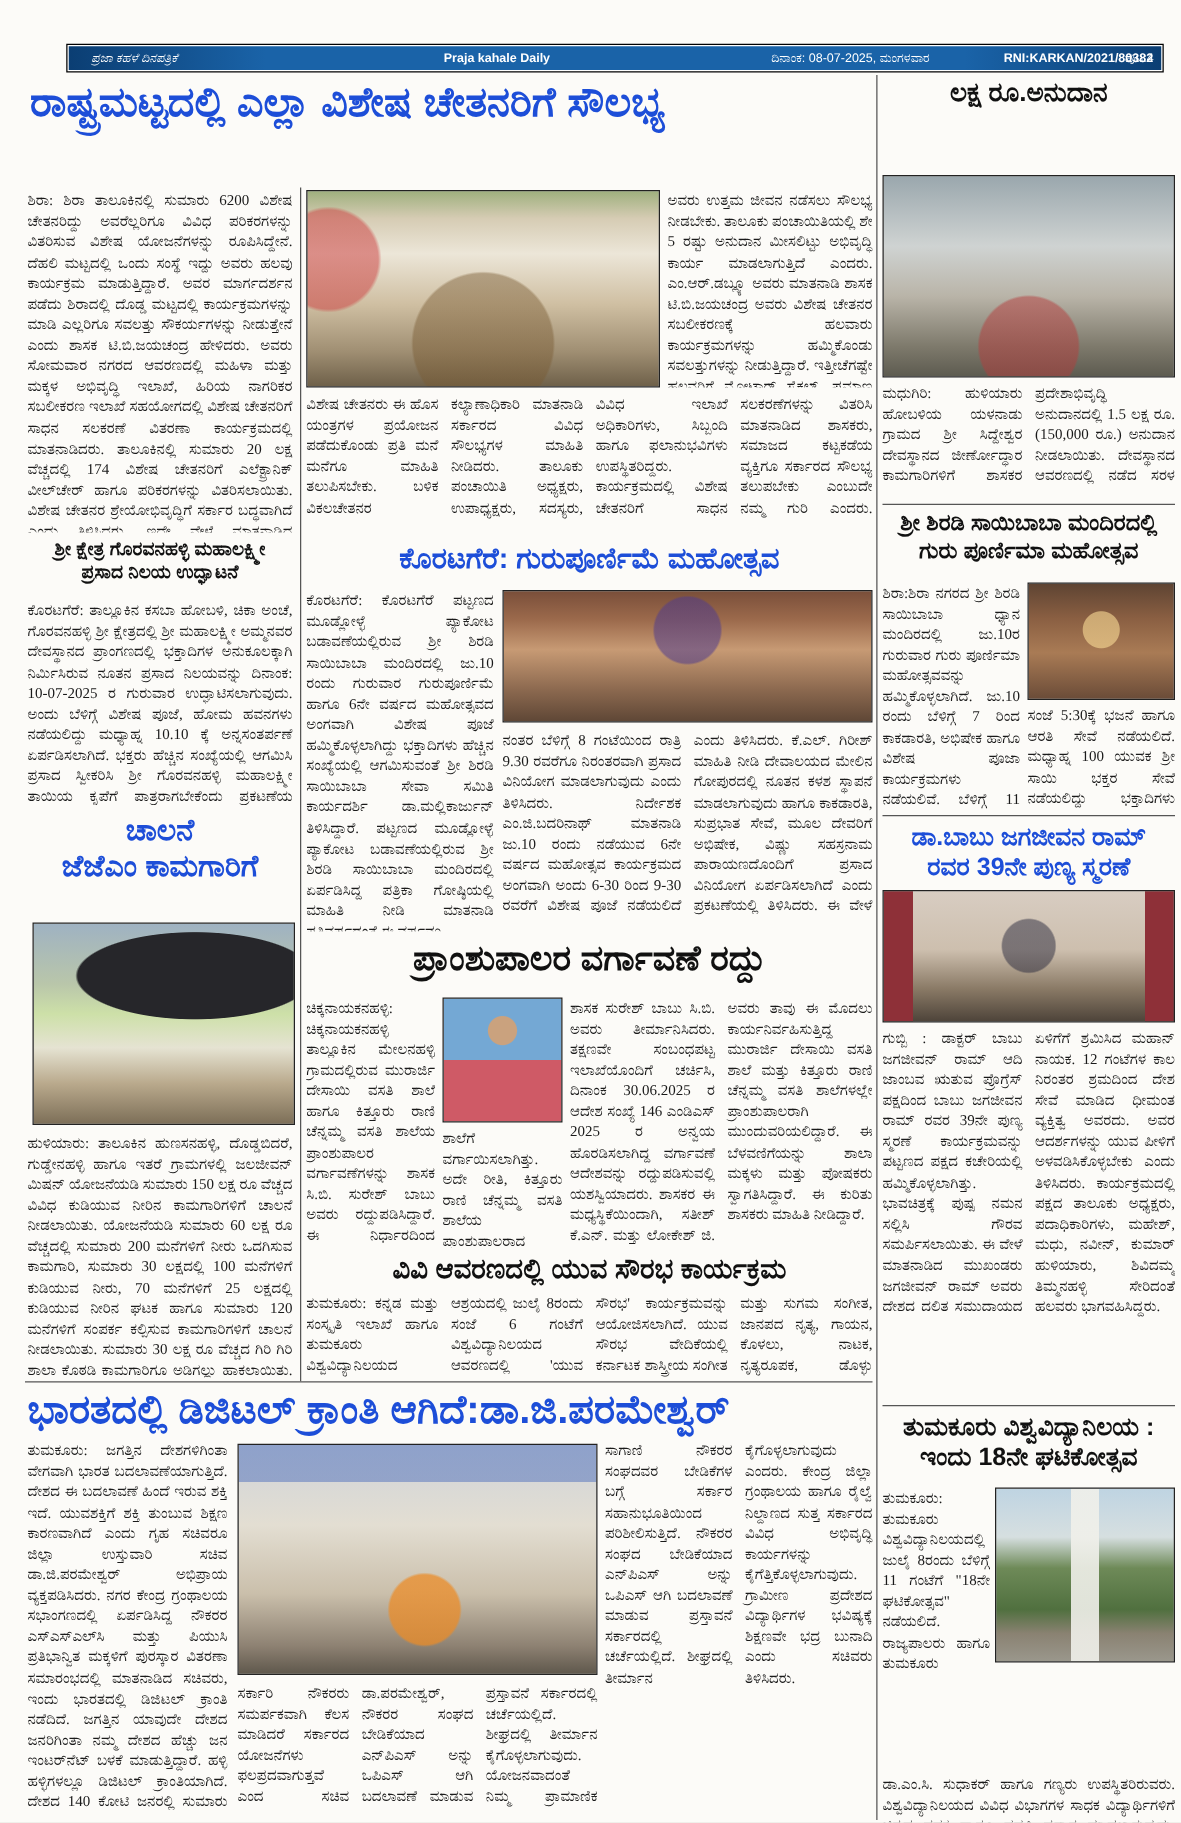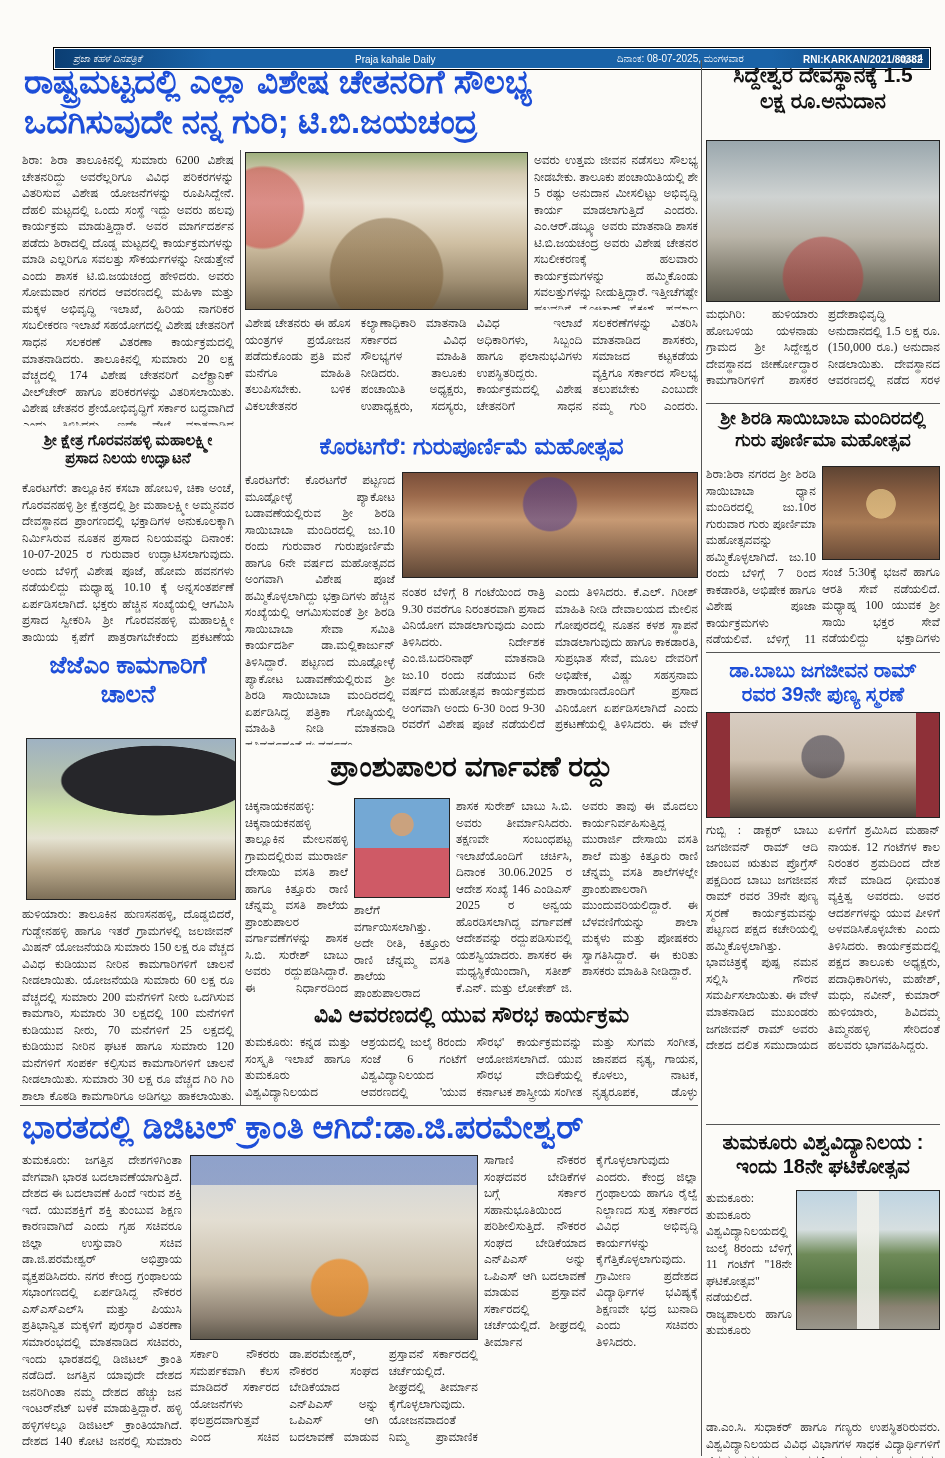--- a/index.html
+++ b/index.html
@@ -5,21 +5,21 @@
   html,body{margin:0;padding:0;background:#e8e6e0;}
   #page{position:relative;width:945px;height:1458px;margin:0 auto;background:#fcfbf8;
         font-family:"Liberation Serif", serif;color:#1a1a1a;overflow:hidden;}
   .abs{position:absolute;}
   
   .masthead{box-sizing:border-box;border:1px solid #000;background:#fff;padding:1px;}
   .masthead-inner{position:relative;height:100%;background:linear-gradient(90deg,#0b3e73 0%,#1a63a8 18%,#1a63a8 82%,#0b3e73 100%);}
   .masthead-inner span{position:absolute;top:50%;transform:translateY(-50%);
         font-family:"Liberation Sans", sans-serif;font-size:10px;color:#fff;white-space:nowrap;}
   .brand-kn{font-style:italic;font-family:"Liberation Serif", serif;}
-  .brand-en{font-family:"Liberation Serif", serif;font-weight:normal;font-size:12px;}
+  .brand-en{font-family:"Liberation Serif", serif;font-weight:bold;font-size:12px;}
   .rni{font-weight:bold;font-size:11px;}
   
   .hl{font-family:"Liberation Sans", sans-serif;font-weight:700;line-height:1.22;}
   .hl-red{color:#1d4ed8;}
   .hl-black{color:#111;}
   .center{text-align:center;}
   
   .bt{font-size:12px;line-height:1.38;text-align:justify;overflow:hidden;word-break:break-word;}
   .cols2{column-count:2;column-gap:10px;}
   .cols3{column-count:3;column-gap:10px;}
@@ -58,60 +58,59 @@
       linear-gradient(180deg,#cfd4da 0%,#e3ded2 35%,#cabfab 65%,#8d8172 88%,#5f584c 100%);}
   .ph-univ{background:
       linear-gradient(90deg, transparent 0 42%, rgba(240,240,234,.9) 42% 58%, transparent 58%),
       linear-gradient(180deg,#bfd4e2 0%,#d6dfe0 28%,#6e8a58 46%,#50703f 70%,#8a8272 84%,#9a978c 100%);}
 </style>
 </head>
 <body>
 
 <div id="page">
 
-  <div class="abs masthead" style="left:53px;top:35px;width:878px;height:23px;margin-top:12px;">
+  <div class="abs masthead" style="left:53px;top:35px;width:878px;height:23px;">
     <div class="masthead-inner">
       <span class="brand-kn" style="left:18px;">ಪ್ರಜಾ ಕಹಳೆ ದಿನಪತ್ರಿಕೆ</span>
       <span class="brand-en" style="left:300px;">Praja kahale Daily</span>
       <span style="left:562px;">ದಿನಾಂಕ: 08-07-2025, ಮಂಗಳವಾರ</span>
       <span class="rni" style="left:748px;">RNI:KARKAN/2021/80382</span>
       <span style="right:6px;">ಪುಟ:4</span>
     </div>
   </div>
 
   <div class="abs vrule" style="left:701px;top:60px;height:1396px;"></div>
   <div class="abs vrule" style="left:240px;top:150px;height:955px;"></div>
   <div class="abs hrule" style="left:20px;top:1105px;width:678px;"></div>
   <div class="abs hrule" style="left:706px;top:403px;width:234px;"></div>
   <div class="abs hrule" style="left:706px;top:652px;width:234px;"></div>
   <div class="abs hrule" style="left:706px;top:1124px;width:234px;"></div>
 
   <section>
     <div class="abs hl hl-red" style="left:24px;top:62px;width:676px;font-size:33px;">
       <div>ರಾಷ್ಟ್ರಮಟ್ಟದಲ್ಲಿ ಎಲ್ಲಾ ವಿಶೇಷ ಚೇತನರಿಗೆ ಸೌಲಭ್ಯ</div>
-      <div>ಒದಗಿಸುವುದೇ ನನ್ನ ಗುರಿ; ಟಿ.ಬಿ.ಜಯಚಂದ್ರ</div>
     </div>
     <div class="abs bt" style="left:22px;top:152px;width:212px;height:274px;">ಶಿರಾ: ಶಿರಾ ತಾಲೂಕಿನಲ್ಲಿ ಸುಮಾರು 6200 ವಿಶೇಷ ಚೇತನರಿದ್ದು ಅವರೆಲ್ಲರಿಗೂ ವಿವಿಧ ಪರಿಕರಗಳನ್ನು ವಿತರಿಸುವ ವಿಶೇಷ ಯೋಜನೆಗಳನ್ನು ರೂಪಿಸಿದ್ದೇನೆ. ದೆಹಲಿ ಮಟ್ಟದಲ್ಲಿ ಒಂದು ಸಂಸ್ಥೆ ಇದ್ದು ಅವರು ಹಲವು ಕಾರ್ಯಕ್ರಮ ಮಾಡುತ್ತಿದ್ದಾರೆ. ಅವರ ಮಾರ್ಗದರ್ಶನ ಪಡೆದು ಶಿರಾದಲ್ಲಿ ದೊಡ್ಡ ಮಟ್ಟದಲ್ಲಿ ಕಾರ್ಯಕ್ರಮಗಳನ್ನು ಮಾಡಿ ಎಲ್ಲರಿಗೂ ಸವಲತ್ತು ಸೌಕರ್ಯಗಳನ್ನು ನೀಡುತ್ತೇನೆ ಎಂದು ಶಾಸಕ ಟಿ.ಬಿ.ಜಯಚಂದ್ರ ಹೇಳಿದರು. ಅವರು ಸೋಮವಾರ ನಗರದ ಆವರಣದಲ್ಲಿ ಮಹಿಳಾ ಮತ್ತು ಮಕ್ಕಳ ಅಭಿವೃದ್ಧಿ ಇಲಾಖೆ, ಹಿರಿಯ ನಾಗರಿಕರ ಸಬಲೀಕರಣ ಇಲಾಖೆ ಸಹಯೋಗದಲ್ಲಿ ವಿಶೇಷ ಚೇತನರಿಗೆ ಸಾಧನ ಸಲಕರಣೆ ವಿತರಣಾ ಕಾರ್ಯಕ್ರಮದಲ್ಲಿ ಮಾತನಾಡಿದರು. ತಾಲೂಕಿನಲ್ಲಿ ಸುಮಾರು 20 ಲಕ್ಷ ವೆಚ್ಚದಲ್ಲಿ 174 ವಿಶೇಷ ಚೇತನರಿಗೆ ಎಲೆಕ್ಟ್ರಾನಿಕ್ ವೀಲ್‌ಚೇರ್ ಹಾಗೂ ಪರಿಕರಗಳನ್ನು ವಿತರಿಸಲಾಯಿತು. ವಿಶೇಷ ಚೇತನರ ಶ್ರೇಯೋಭಿವೃದ್ಧಿಗೆ ಸರ್ಕಾರ ಬದ್ಧವಾಗಿದೆ ಎಂದು ತಿಳಿಸಿದರು. ಇದೇ ವೇಳೆ ಮಾತನಾಡಿದ ಅಧಿಕಾರಿಗಳು ಸುಮಾರು 74 ಜನರಿಗೆ ವಿವಿಧ ಸವಲತ್ತು ವಿತರಿಸಲಾಗಿದೆ ಎಂದರು.</div>
     <div class="abs photo ph-lead" style="left:245px;top:152px;width:283px;height:158px;"></div>
     <div class="abs bt" style="left:534px;top:152px;width:164px;height:158px;">ಅವರು ಉತ್ತಮ ಜೀವನ ನಡೆಸಲು ಸೌಲಭ್ಯ ನೀಡಬೇಕು. ತಾಲೂಕು ಪಂಚಾಯಿತಿಯಲ್ಲಿ ಶೇ 5 ರಷ್ಟು ಅನುದಾನ ಮೀಸಲಿಟ್ಟು ಅಭಿವೃದ್ಧಿ ಕಾರ್ಯ ಮಾಡಲಾಗುತ್ತಿದೆ ಎಂದರು. ಎಂ.ಆರ್.ಡಬ್ಲ್ಯೂ ಅವರು ಮಾತನಾಡಿ ಶಾಸಕ ಟಿ.ಬಿ.ಜಯಚಂದ್ರ ಅವರು ವಿಶೇಷ ಚೇತನರ ಸಬಲೀಕರಣಕ್ಕೆ ಹಲವಾರು ಕಾರ್ಯಕ್ರಮಗಳನ್ನು ಹಮ್ಮಿಕೊಂಡು ಸವಲತ್ತುಗಳನ್ನು ನೀಡುತ್ತಿದ್ದಾರೆ. ಇತ್ತೀಚೆಗಷ್ಟೇ ಹಲವರಿಗೆ ಮೋಟಾರ್ ಸೈಕಲ್, ಪ್ರಮಾಣ ಸಾಧನ, ತ್ರಿಚಕ್ರ ಸೈಕಲ್ ಸೇರಿದಂತೆ ಹಲವು ಸಲಕರಣೆಗಳನ್ನು ವಿಶೇಷ ಚೇತನರಿಗೆ ತಮ್ಮ ಸ್ಥಳೀಯ ಪ್ರದೇಶಾಭಿವೃದ್ಧಿ ಅನುದಾನದಲ್ಲಿ ನೀಡಿದ್ದಾರೆ. ನಾವೆಲ್ಲರೂ ಅವರಿಗೆ ಚಿರಋಣಿಗಳಾಗಿದ್ದೇವೆ ಎಂದರು.</div>
     <div class="abs bt cols4" style="left:245px;top:315px;width:453px;height:111px;">ವಿಶೇಷ ಚೇತನರು ಈ ಹೊಸ ಯಂತ್ರಗಳ ಪ್ರಯೋಜನ ಪಡೆದುಕೊಂಡು ಪ್ರತಿ ಮನೆ ಮನೆಗೂ ಮಾಹಿತಿ ತಲುಪಿಸಬೇಕು. ಬಳಿಕ ವಿಕಲಚೇತನರ ಕಲ್ಯಾಣಾಧಿಕಾರಿ ಮಾತನಾಡಿ ಸರ್ಕಾರದ ವಿವಿಧ ಸೌಲಭ್ಯಗಳ ಮಾಹಿತಿ ನೀಡಿದರು. ತಾಲೂಕು ಪಂಚಾಯಿತಿ ಅಧ್ಯಕ್ಷರು, ಉಪಾಧ್ಯಕ್ಷರು, ಸದಸ್ಯರು, ವಿವಿಧ ಇಲಾಖೆ ಅಧಿಕಾರಿಗಳು, ಸಿಬ್ಬಂದಿ ಹಾಗೂ ಫಲಾನುಭವಿಗಳು ಉಪಸ್ಥಿತರಿದ್ದರು. ಕಾರ್ಯಕ್ರಮದಲ್ಲಿ ವಿಶೇಷ ಚೇತನರಿಗೆ ಸಾಧನ ಸಲಕರಣೆಗಳನ್ನು ವಿತರಿಸಿ ಮಾತನಾಡಿದ ಶಾಸಕರು, ಸಮಾಜದ ಕಟ್ಟಕಡೆಯ ವ್ಯಕ್ತಿಗೂ ಸರ್ಕಾರದ ಸೌಲಭ್ಯ ತಲುಪಬೇಕು ಎಂಬುದೇ ನಮ್ಮ ಗುರಿ ಎಂದರು. ತಾಲೂಕು ಮಟ್ಟದಲ್ಲಿ ವಿಶೇಷ ಚೇತನರ ಸಮೀಕ್ಷೆ ನಡೆಸಿ ಅರ್ಹರಿಗೆ ಸೌಲಭ್ಯ ಕಲ್ಪಿಸಲಾಗುವುದು. ವಿಶೇಷ ಚೇತನ ಮಕ್ಕಳ ಶಿಕ್ಷಣಕ್ಕೂ ಒತ್ತು ನೀಡಲಾಗುವುದು ಎಂದು ಹೇಳಿದರು.</div>
   </section>
 
   <section>
     <div class="abs hl hl-black center" style="left:22px;top:431px;width:212px;font-size:15px;">
       <div>ಶ್ರೀ ಕ್ಷೇತ್ರ ಗೊರವನಹಳ್ಳಿ ಮಹಾಲಕ್ಷ್ಮೀ</div>
       <div>ಪ್ರಸಾದ ನಿಲಯ ಉದ್ಘಾಟನೆ</div>
     </div>
     <div class="abs bt" style="left:22px;top:480px;width:212px;height:164px;">ಕೊರಟಗೆರೆ: ತಾಲ್ಲೂಕಿನ ಕಸಬಾ ಹೋಬಳಿ, ಚಿಕಾ ಅಂಚೆ, ಗೊರವನಹಳ್ಳಿ ಶ್ರೀ ಕ್ಷೇತ್ರದಲ್ಲಿ ಶ್ರೀ ಮಹಾಲಕ್ಷ್ಮೀ ಅಮ್ಮನವರ ದೇವಸ್ಥಾನದ ಪ್ರಾಂಗಣದಲ್ಲಿ ಭಕ್ತಾದಿಗಳ ಅನುಕೂಲಕ್ಕಾಗಿ ನಿರ್ಮಿಸಿರುವ ನೂತನ ಪ್ರಸಾದ ನಿಲಯವನ್ನು ದಿನಾಂಕ: 10-07-2025 ರ ಗುರುವಾರ ಉದ್ಘಾಟಿಸಲಾಗುವುದು. ಅಂದು ಬೆಳಿಗ್ಗೆ ವಿಶೇಷ ಪೂಜೆ, ಹೋಮ ಹವನಗಳು ನಡೆಯಲಿದ್ದು ಮಧ್ಯಾಹ್ನ 10.10 ಕ್ಕೆ ಅನ್ನಸಂತರ್ಪಣೆ ಏರ್ಪಡಿಸಲಾಗಿದೆ. ಭಕ್ತರು ಹೆಚ್ಚಿನ ಸಂಖ್ಯೆಯಲ್ಲಿ ಆಗಮಿಸಿ ಪ್ರಸಾದ ಸ್ವೀಕರಿಸಿ ಶ್ರೀ ಗೊರವನಹಳ್ಳಿ ಮಹಾಲಕ್ಷ್ಮೀ ತಾಯಿಯ ಕೃಪೆಗೆ ಪಾತ್ರರಾಗಬೇಕೆಂದು ಪ್ರಕಟಣೆಯ ಮೂಲಕ ಕೋರಿದೆ.</div>
   </section>
 
   <section>
     <div class="abs hl hl-red center" style="left:22px;top:650px;width:212px;font-size:24px;">
+      <div>ಚಾಲನೆ</div>
       <div>ಜೆಜೆಎಂ ಕಾಮಗಾರಿಗೆ</div>
-      <div>ಚಾಲನೆ</div>
     </div>
     <div class="abs photo ph-umbrella" style="left:26px;top:738px;width:210px;height:162px;"></div>
     <div class="abs bt" style="left:22px;top:906px;width:212px;height:196px;">ಹುಳಿಯಾರು: ತಾಲೂಕಿನ ಹುಣಸನಹಳ್ಳಿ, ದೊಡ್ಡಬಿದರೆ, ಗುಡ್ಡೇನಹಳ್ಳಿ ಹಾಗೂ ಇತರೆ ಗ್ರಾಮಗಳಲ್ಲಿ ಜಲಜೀವನ್ ಮಿಷನ್ ಯೋಜನೆಯಡಿ ಸುಮಾರು 150 ಲಕ್ಷ ರೂ ವೆಚ್ಚದ ವಿವಿಧ ಕುಡಿಯುವ ನೀರಿನ ಕಾಮಗಾರಿಗಳಿಗೆ ಚಾಲನೆ ನೀಡಲಾಯಿತು. ಯೋಜನೆಯಡಿ ಸುಮಾರು 60 ಲಕ್ಷ ರೂ ವೆಚ್ಚದಲ್ಲಿ ಸುಮಾರು 200 ಮನೆಗಳಿಗೆ ನೀರು ಒದಗಿಸುವ ಕಾಮಗಾರಿ, ಸುಮಾರು 30 ಲಕ್ಷದಲ್ಲಿ 100 ಮನೆಗಳಿಗೆ ಕುಡಿಯುವ ನೀರು, 70 ಮನೆಗಳಿಗೆ 25 ಲಕ್ಷದಲ್ಲಿ ಕುಡಿಯುವ ನೀರಿನ ಘಟಕ ಹಾಗೂ ಸುಮಾರು 120 ಮನೆಗಳಿಗೆ ಸಂಪರ್ಕ ಕಲ್ಪಿಸುವ ಕಾಮಗಾರಿಗಳಿಗೆ ಚಾಲನೆ ನೀಡಲಾಯಿತು. ಸುಮಾರು 30 ಲಕ್ಷ ರೂ ವೆಚ್ಚದ ಗಿರಿ ಗಿರಿ ಶಾಲಾ ಕೊಠಡಿ ಕಾಮಗಾರಿಗೂ ಅಡಿಗಲ್ಲು ಹಾಕಲಾಯಿತು. ಈ ಸಂದರ್ಭದಲ್ಲಿ ಸೊಬ್ಬಣ್ಣ, ರಂಗಸ್ವಾಮಿ, ಹನುಮಂತರಾಯ, ಗ್ರಾಮ ಪಂಚಾಯಿತಿ ಅಧ್ಯಕ್ಷರು, ಸದಸ್ಯರು, ಗ್ರಾಮಸ್ಥರು, ಮುಖಂಡರು ಹಾಗೂ ಅಧಿಕಾರಿಗಳು ಉಪಸ್ಥಿತರಿದ್ದರು. ಶುದ್ಧ ಕುಡಿಯುವ ನೀರು ಪ್ರತಿ ಮನೆಗೂ ತಲುಪಬೇಕೆಂಬುದೇ ಯೋಜನೆಯ ಗುರಿ ಎಂದು ಮುಖಂಡರು ಹೇಳಿದರು.</div>
   </section>
 
   <section>
     <div class="abs hl hl-red center" style="left:245px;top:432px;width:453px;font-size:23px;">ಕೊರಟಗೆರೆ: ಗುರುಪೂರ್ಣಿಮೆ ಮಹೋತ್ಸವ</div>
     <div class="abs bt" style="left:245px;top:472px;width:150px;height:273px;">ಕೊರಟಗೆರೆ: ಕೊರಟಗೆರೆ ಪಟ್ಟಣದ ಮೂಡ್ಲೋಳ್ಳೆ ಪ್ಯಾಕೋಟ ಬಡಾವಣೆಯಲ್ಲಿರುವ ಶ್ರೀ ಶಿರಡಿ ಸಾಯಿಬಾಬಾ ಮಂದಿರದಲ್ಲಿ ಜು.10 ರಂದು ಗುರುವಾರ ಗುರುಪೂರ್ಣಿಮೆ ಹಾಗೂ 6ನೇ ವರ್ಷದ ಮಹೋತ್ಸವದ ಅಂಗವಾಗಿ ವಿಶೇಷ ಪೂಜೆ ಹಮ್ಮಿಕೊಳ್ಳಲಾಗಿದ್ದು ಭಕ್ತಾದಿಗಳು ಹೆಚ್ಚಿನ ಸಂಖ್ಯೆಯಲ್ಲಿ ಆಗಮಿಸುವಂತೆ ಶ್ರೀ ಶಿರಡಿ ಸಾಯಿಬಾಬಾ ಸೇವಾ ಸಮಿತಿ ಕಾರ್ಯದರ್ಶಿ ಡಾ.ಮಲ್ಲಿಕಾರ್ಜುನ್ ತಿಳಿಸಿದ್ದಾರೆ. ಪಟ್ಟಣದ ಮೂಡ್ಲೋಳ್ಳೆ ಪ್ಯಾಕೋಟ ಬಡಾವಣೆಯಲ್ಲಿರುವ ಶ್ರೀ ಶಿರಡಿ ಸಾಯಿಬಾಬಾ ಮಂದಿರದಲ್ಲಿ ಏರ್ಪಡಿಸಿದ್ದ ಪತ್ರಿಕಾ ಗೋಷ್ಠಿಯಲ್ಲಿ ಮಾಹಿತಿ ನೀಡಿ ಮಾತನಾಡಿ ಪ್ರತಿವರ್ಷದಂತೆ ಈ ವರ್ಷವೂ</div>
     <div class="abs photo ph-korat" style="left:402px;top:472px;width:296px;height:106px;"></div>
     <div class="abs bt cols2" style="left:402px;top:584px;width:296px;height:161px;">ನಂತರ ಬೆಳಿಗ್ಗೆ 8 ಗಂಟೆಯಿಂದ ರಾತ್ರಿ 9.30 ರವರೆಗೂ ನಿರಂತರವಾಗಿ ಪ್ರಸಾದ ವಿನಿಯೋಗ ಮಾಡಲಾಗುವುದು ಎಂದು ತಿಳಿಸಿದರು. ನಿರ್ದೇಶಕ ಎಂ.ಜಿ.ಬದರಿನಾಥ್ ಮಾತನಾಡಿ ಜು.10 ರಂದು ನಡೆಯುವ 6ನೇ ವರ್ಷದ ಮಹೋತ್ಸವ ಕಾರ್ಯಕ್ರಮದ ಅಂಗವಾಗಿ ಅಂದು 6-30 ರಿಂದ 9-30 ರವರೆಗೆ ವಿಶೇಷ ಪೂಜೆ ನಡೆಯಲಿದೆ ಎಂದು ತಿಳಿಸಿದರು. ಕೆ.ಎಲ್. ಗಿರೀಶ್ ಮಾಹಿತಿ ನೀಡಿ ದೇವಾಲಯದ ಮೇಲಿನ ಗೋಪುರದಲ್ಲಿ ನೂತನ ಕಳಶ ಸ್ಥಾಪನೆ ಮಾಡಲಾಗುವುದು ಹಾಗೂ ಕಾಕಡಾರತಿ, ಸುಪ್ರಭಾತ ಸೇವೆ, ಮೂಲ ದೇವರಿಗೆ ಅಭಿಷೇಕ, ವಿಷ್ಣು ಸಹಸ್ರನಾಮ ಪಾರಾಯಣದೊಂದಿಗೆ ಪ್ರಸಾದ ವಿನಿಯೋಗ ಏರ್ಪಡಿಸಲಾಗಿದೆ ಎಂದು ಪ್ರಕಟಣೆಯಲ್ಲಿ ತಿಳಿಸಿದರು. ಈ ವೇಳೆ ಸಮಿತಿಯ ಪದಾಧಿಕಾರಿಗಳು, ಭಕ್ತರು ಉಪಸ್ಥಿತರಿದ್ದರು.</div>
@@ -133,21 +132,20 @@
   <section>
     <div class="abs hl hl-red" style="left:22px;top:1108px;width:676px;font-size:32px;">ಭಾರತದಲ್ಲಿ ಡಿಜಿಟಲ್ ಕ್ರಾಂತಿ ಆಗಿದೆ:ಡಾ.ಜಿ.ಪರಮೇಶ್ವರ್</div>
     <div class="abs bt" style="left:22px;top:1152px;width:160px;height:300px;">ತುಮಕೂರು: ಜಗತ್ತಿನ ದೇಶಗಳಿಗಿಂತಾ ವೇಗವಾಗಿ ಭಾರತ ಬದಲಾವಣೆಯಾಗುತ್ತಿದೆ. ದೇಶದ ಈ ಬದಲಾವಣೆ ಹಿಂದೆ ಇರುವ ಶಕ್ತಿ ಇದೆ. ಯುವಶಕ್ತಿಗೆ ಶಕ್ತಿ ತುಂಬುವ ಶಿಕ್ಷಣ ಕಾರಣವಾಗಿದೆ ಎಂದು ಗೃಹ ಸಚಿವರೂ ಜಿಲ್ಲಾ ಉಸ್ತುವಾರಿ ಸಚಿವ ಡಾ.ಜಿ.ಪರಮೇಶ್ವರ್ ಅಭಿಪ್ರಾಯ ವ್ಯಕ್ತಪಡಿಸಿದರು. ನಗರ ಕೇಂದ್ರ ಗ್ರಂಥಾಲಯ ಸಭಾಂಗಣದಲ್ಲಿ ಏರ್ಪಡಿಸಿದ್ದ ನೌಕರರ ಎಸ್‌ಎಸ್‌ಎಲ್‌ಸಿ ಮತ್ತು ಪಿಯುಸಿ ಪ್ರತಿಭಾನ್ವಿತ ಮಕ್ಕಳಿಗೆ ಪುರಸ್ಕಾರ ವಿತರಣಾ ಸಮಾರಂಭದಲ್ಲಿ ಮಾತನಾಡಿದ ಸಚಿವರು, ಇಂದು ಭಾರತದಲ್ಲಿ ಡಿಜಿಟಲ್ ಕ್ರಾಂತಿ ನಡೆದಿದೆ. ಜಗತ್ತಿನ ಯಾವುದೇ ದೇಶದ ಜನರಿಗಿಂತಾ ನಮ್ಮ ದೇಶದ ಹೆಚ್ಚು ಜನ ಇಂಟರ್‌ನೆಟ್ ಬಳಕೆ ಮಾಡುತ್ತಿದ್ದಾರೆ. ಹಳ್ಳಿ ಹಳ್ಳಿಗಳಲ್ಲೂ ಡಿಜಿಟಲ್ ಕ್ರಾಂತಿಯಾಗಿದೆ. ದೇಶದ 140 ಕೋಟಿ ಜನರಲ್ಲಿ ಸುಮಾರು 96 ಕೋಟಿ ಜನ ವಿವಿಧ ರೂಪಗಳಲ್ಲಿ ಇಂಟರ್‌ನೆಟ್‌ನಲ್ಲಿ ವ್ಯವಹಾರ ಚಟುವಟಿಕೆ ನಡೆಸುತ್ತಿದ್ದಾರೆ. ರಾಜ್ಯದ 4.09 ಲಕ್ಷಕ್ಕೂ ಹೆಚ್ಚು ಬಡ ಕುಟುಂಬಗಳಿಗೆ ವಿವಿಧ ಯೋಜನೆಗಳ ಸೌಲಭ್ಯ ತಲುಪಿಸಲಾಗಿದೆ. ಈ ಸಾಧನೆ ಯೋಜನೆಗಳ ಅನುಷ್ಠಾನದ ಶ್ರದ್ಧೆಯಿಂದ ಸಾಧ್ಯವಾಗಿದೆ ಎಂದು ಹೇಳಿದರು.</div>
     <div class="abs photo ph-digital" style="left:190px;top:1155px;width:288px;height:185px;"></div>
     <div class="abs bt cols2" style="left:484px;top:1152px;width:214px;height:300px;">ಸಾಗಾಣಿ ನೌಕರರ ಸಂಘದವರ ಬೇಡಿಕೆಗಳ ಬಗ್ಗೆ ಸರ್ಕಾರ ಸಹಾನುಭೂತಿಯಿಂದ ಪರಿಶೀಲಿಸುತ್ತಿದೆ. ನೌಕರರ ಸಂಘದ ಬೇಡಿಕೆಯಾದ ಎನ್‌ಪಿಎಸ್ ಅನ್ನು ಒಪಿಎಸ್ ಆಗಿ ಬದಲಾವಣೆ ಮಾಡುವ ಪ್ರಸ್ತಾವನೆ ಸರ್ಕಾರದಲ್ಲಿ ಚರ್ಚೆಯಲ್ಲಿದೆ. ಶೀಘ್ರದಲ್ಲಿ ತೀರ್ಮಾನ ಕೈಗೊಳ್ಳಲಾಗುವುದು ಎಂದರು. ಕೇಂದ್ರ ಜಿಲ್ಲಾ ಗ್ರಂಥಾಲಯ ಹಾಗೂ ರೈಲ್ವೆ ನಿಲ್ದಾಣದ ಸುತ್ತ ಸರ್ಕಾರದ ವಿವಿಧ ಅಭಿವೃದ್ಧಿ ಕಾರ್ಯಗಳನ್ನು ಕೈಗೆತ್ತಿಕೊಳ್ಳಲಾಗುವುದು. ಗ್ರಾಮೀಣ ಪ್ರದೇಶದ ವಿದ್ಯಾರ್ಥಿಗಳ ಭವಿಷ್ಯಕ್ಕೆ ಶಿಕ್ಷಣವೇ ಭದ್ರ ಬುನಾದಿ ಎಂದು ಸಚಿವರು ತಿಳಿಸಿದರು.</div>
     <div class="abs bt cols3" style="left:190px;top:1346px;width:288px;height:108px;">ಸರ್ಕಾರಿ ನೌಕರರು ಸಮರ್ಪಕವಾಗಿ ಕೆಲಸ ಮಾಡಿದರೆ ಸರ್ಕಾರದ ಯೋಜನೆಗಳು ಫಲಪ್ರದವಾಗುತ್ತವೆ ಎಂದ ಸಚಿವ ಡಾ.ಪರಮೇಶ್ವರ್, ನೌಕರರ ಸಂಘದ ಬೇಡಿಕೆಯಾದ ಎನ್‌ಪಿಎಸ್ ಅನ್ನು ಒಪಿಎಸ್ ಆಗಿ ಬದಲಾವಣೆ ಮಾಡುವ ಪ್ರಸ್ತಾವನೆ ಸರ್ಕಾರದಲ್ಲಿ ಚರ್ಚೆಯಲ್ಲಿದೆ. ಶೀಘ್ರದಲ್ಲಿ ತೀರ್ಮಾನ ಕೈಗೊಳ್ಳಲಾಗುವುದು. ಯೋಜನವಾದಂತೆ ನಿಮ್ಮ ಪ್ರಾಮಾಣಿಕ ನಿರ್ವಹಣೆ ತೋರಿಸಬೇಕು. ಸರ್ಕಾರಿ ನೌಕರರ ಸಂಘದವರು ಮಕ್ಕಳನ್ನು ಪ್ರೋತ್ಸಾಹಿಸುವ ಮಾದರಿ ಕಾರ್ಯಕ್ರಮ ಆಯೋಜಿಸಿಕೊಂಡು ಬರುತ್ತಿರುವುದು ಗ್ರಾಮೀಣ ಪ್ರದೇಶದ ಮಕ್ಕಳ ಪ್ರಗತಿಗೆ ಸಹಕಾರಿಯಾಗಿದೆ ಎಂದರು. ಸಂಘದ ಜಿಲ್ಲಾಧ್ಯಕ್ಷರು, ಪದಾಧಿಕಾರಿಗಳು, ಸನ್ಮಾನಿತ ವಿದ್ಯಾರ್ಥಿಗಳು, ಪೋಷಕರು ಹಾಗೂ ನೌಕರರು 257 ಪ್ರತಿಭಾವಂತ ಮಕ್ಕಳಿಗೆ ಪುರಸ್ಕಾರ ವಿತರಿಸಿದ ಸಮಾರಂಭದಲ್ಲಿ ಉಪಸ್ಥಿತರಿದ್ದರು.</div>
   </section>
 
   <section>
     <div class="abs hl hl-black center" style="left:706px;top:62px;width:234px;font-size:21px;">
-      <div>ಸಿದ್ದೇಶ್ವರ ದೇವಸ್ಥಾನಕ್ಕೆ 1.5</div>
       <div>ಲಕ್ಷ ರೂ.ಅನುದಾನ</div>
     </div>
     <div class="abs photo ph-sidetop" style="left:706px;top:140px;width:234px;height:162px;"></div>
     <div class="abs bt cols2" style="left:706px;top:306px;width:234px;height:92px;">ಮಧುಗಿರಿ: ಹುಳಿಯಾರು ಹೋಬಳಿಯ ಯಳನಾಡು ಗ್ರಾಮದ ಶ್ರೀ ಸಿದ್ದೇಶ್ವರ ದೇವಸ್ಥಾನದ ಜೀರ್ಣೋದ್ಧಾರ ಕಾಮಗಾರಿಗಳಿಗೆ ಶಾಸಕರ ಪ್ರದೇಶಾಭಿವೃದ್ಧಿ ಅನುದಾನದಲ್ಲಿ 1.5 ಲಕ್ಷ ರೂ. (150,000 ರೂ.) ಅನುದಾನ ನೀಡಲಾಯಿತು. ದೇವಸ್ಥಾನದ ಆವರಣದಲ್ಲಿ ನಡೆದ ಸರಳ ಕಾರ್ಯಕ್ರಮದಲ್ಲಿ ಚೆಕ್ ವಿತರಿಸಲಾಯಿತು. ಗ್ರಾಮಸ್ಥರು, ದೇವಸ್ಥಾನ ಸಮಿತಿಯವರು ಹಾಗೂ ಮುಖಂಡರು ಉಪಸ್ಥಿತರಿದ್ದರು. ಕ್ಷೇತ್ರದಲ್ಲಿ ಹಿಂದುಳಿದ ಸಮುದಾಯಗಳ ಅಭಿವೃದ್ಧಿ ಕಾರ್ಯಕ್ರಮಗಳಿಗೆ ಹೆಚ್ಚಿನ ಅನುದಾನ ನೀಡಲಾಗುವುದು ಎಂದು ಭರವಸೆ ನೀಡಿದರು. ದೇವಸ್ಥಾನದ ಅಭಿವೃದ್ಧಿಗೆ ಎಲ್ಲರೂ ಕೈಜೋಡಿಸಬೇಕೆಂದು ಸಮಿತಿಯವರು ಕೋರಿದರು.</div>
   </section>
 
   <section>
     <div class="abs hl hl-black center" style="left:706px;top:408px;width:234px;font-size:18px;">
       <div>ಶ್ರೀ ಶಿರಡಿ ಸಾಯಿಬಾಬಾ ಮಂದಿರದಲ್ಲಿ</div>
       <div>ಗುರು ಪೂರ್ಣಿಮಾ ಮಹೋತ್ಸವ</div>

